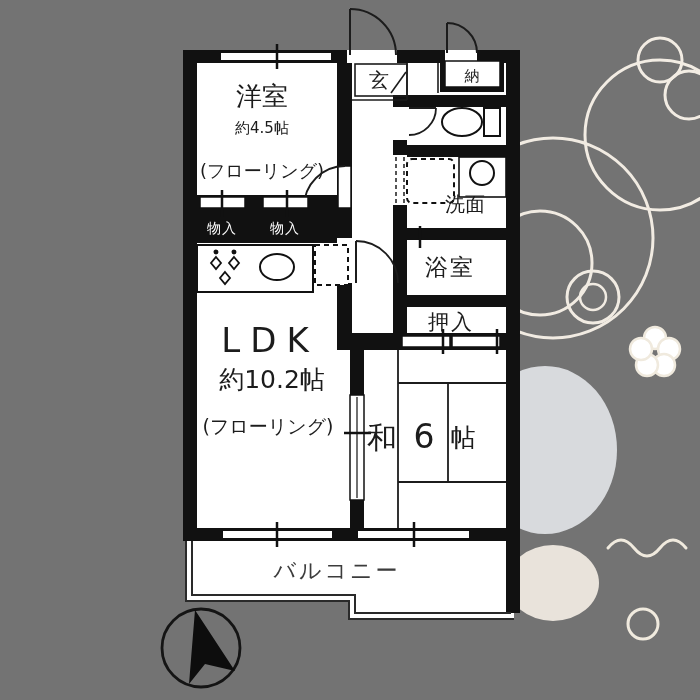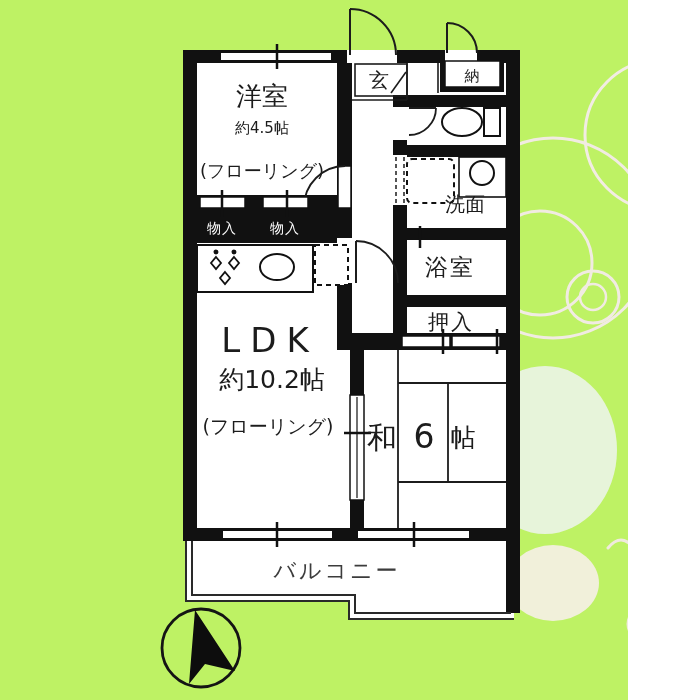--- a/index.html
+++ b/index.html
@@ -1,16 +1,16 @@
 <!DOCTYPE html>
 <html><head>
 <meta charset="utf-8">
 <style>
   html,body{margin:0;padding:0;background:#ffffff;}
-  .stage{position:relative;width:628px;height:700px;background:#bef264;overflow:hidden;
+  .stage{position:relative;width:700px;height:700px;background:#737373;overflow:hidden;
          font-family:"DejaVu Sans", sans-serif;}
   svg text{font-family:"DejaVu Sans", sans-serif;}
   .kanji{fill:#1c1c1c;}
   .wtxt{fill:#ffffff;}
 </style>
 </head>
 <body>
 
 <div class="stage">
 <svg width="700" height="700" viewBox="0 0 700 700">

